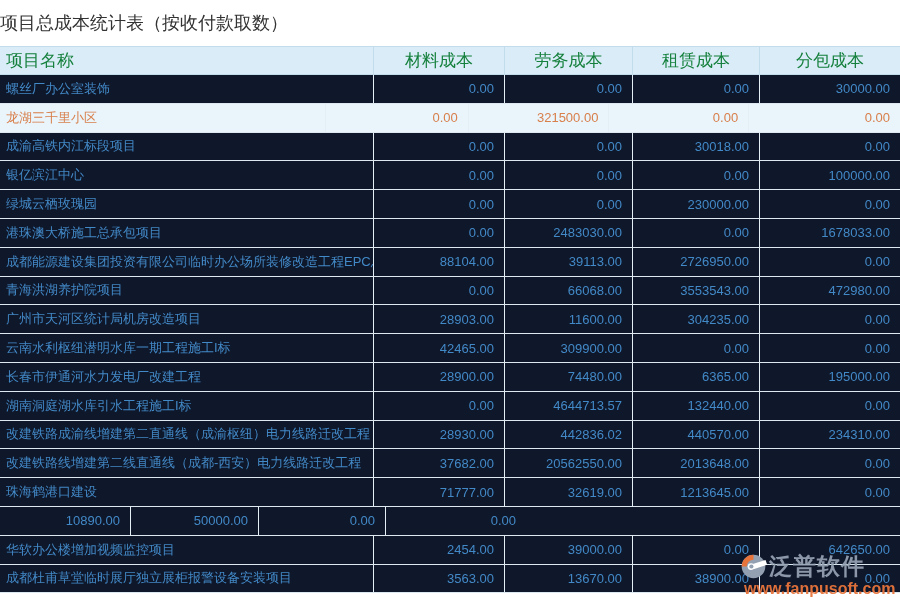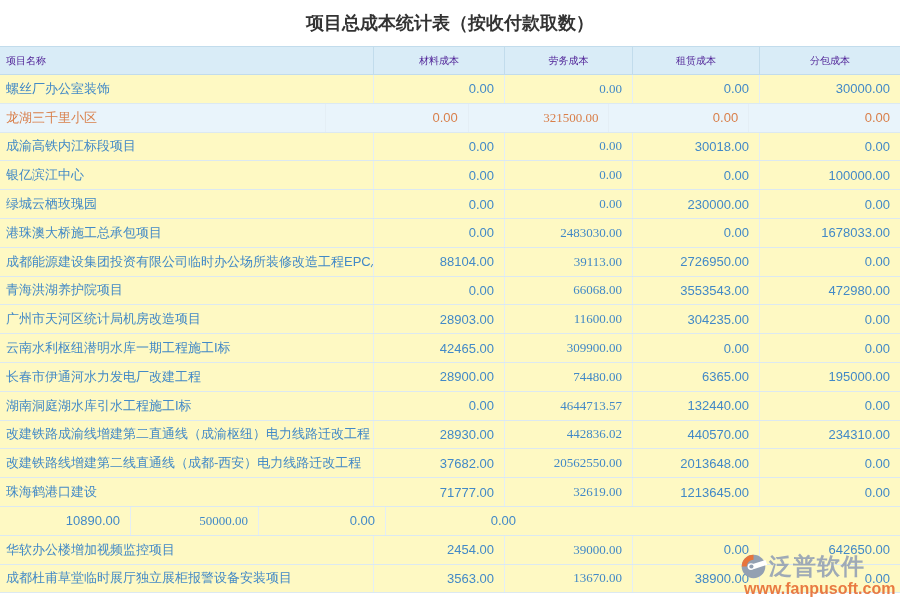--- a/index.html
+++ b/index.html
@@ -5,65 +5,65 @@
   * { margin: 0; padding: 0; box-sizing: border-box; }
   html, body { width: 900px; height: 600px; overflow: hidden; }
   body {
     font-family: "Liberation Sans", "DejaVu Sans", sans-serif;
     background: #ffffff;
     position: relative;
   }
   .page-title {
     height: 46px;
     line-height: 46px;
-    text-align: center;
+    text-align: left;
     font-size: 18px;
-    font-weight: bold;
+    font-weight: normal;
     color: #333333;
     background: #ffffff;
   }
   .table { width: 900px; }
   .thead {
     display: flex;
     height: 29px;
     background: #d9ecf7;
     border-top: 1px solid #c2dcec;
     border-bottom: 1px solid #c2dcec;
   }
   .th {
     height: 100%;
     display: flex;
     align-items: center;
     justify-content: center;
-    font-size: 10px;
-    color: #4c1d95;
+    font-size: 17px;
+    color: #15803d;
     border-right: 1px solid #c2dcec;
   }
   .th:last-child { border-right: none; }
   .tr {
     display: flex;
     height: 28.8px;
     border-bottom: 1px solid #dce9f1;
-    background: #fef9c3;
+    background: #0f172a;
     cursor: default;
   }
   .td {
     height: 100%;
     display: flex;
     align-items: center;
     font-size: 13px;
     color: #4289c7;
     border-right: 1px solid #e4eef5;
     overflow: hidden;
     white-space: nowrap;
   }
   .td:last-child { border-right: none; }
   .c0 { width: 374px; justify-content: flex-start; padding-left: 6px; }
   .c1 { width: 131px; }
-  .c2 { width: 128px; font-family: Liberation Serif, serif; }
+  .c2 { width: 128px; }
   .c3 { width: 127px; }
   .c4 { width: 140px; }
   .td.c1, .td.c2, .td.c3, .td.c4 { justify-content: flex-end; padding-right: 10px; }
   .tr.hl { background: #e9f4fb; gap: 28px; }
   .tr.hl .td { color: #d97f4a; }
   .watermark {
     position: absolute;
     right: 10px;
     bottom: 2px;
     width: 150px;

